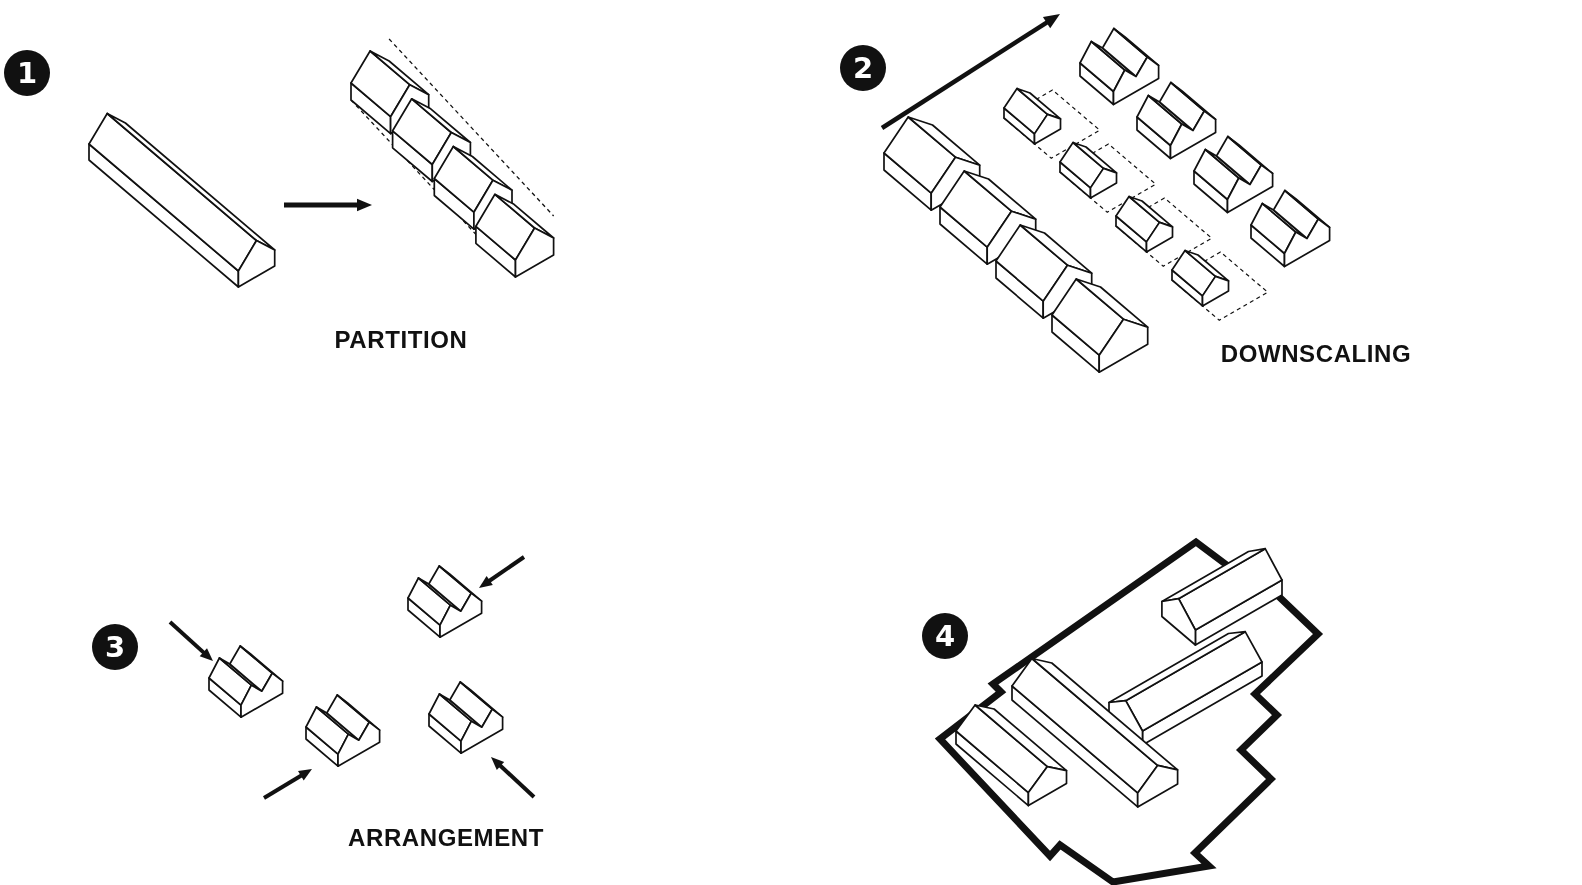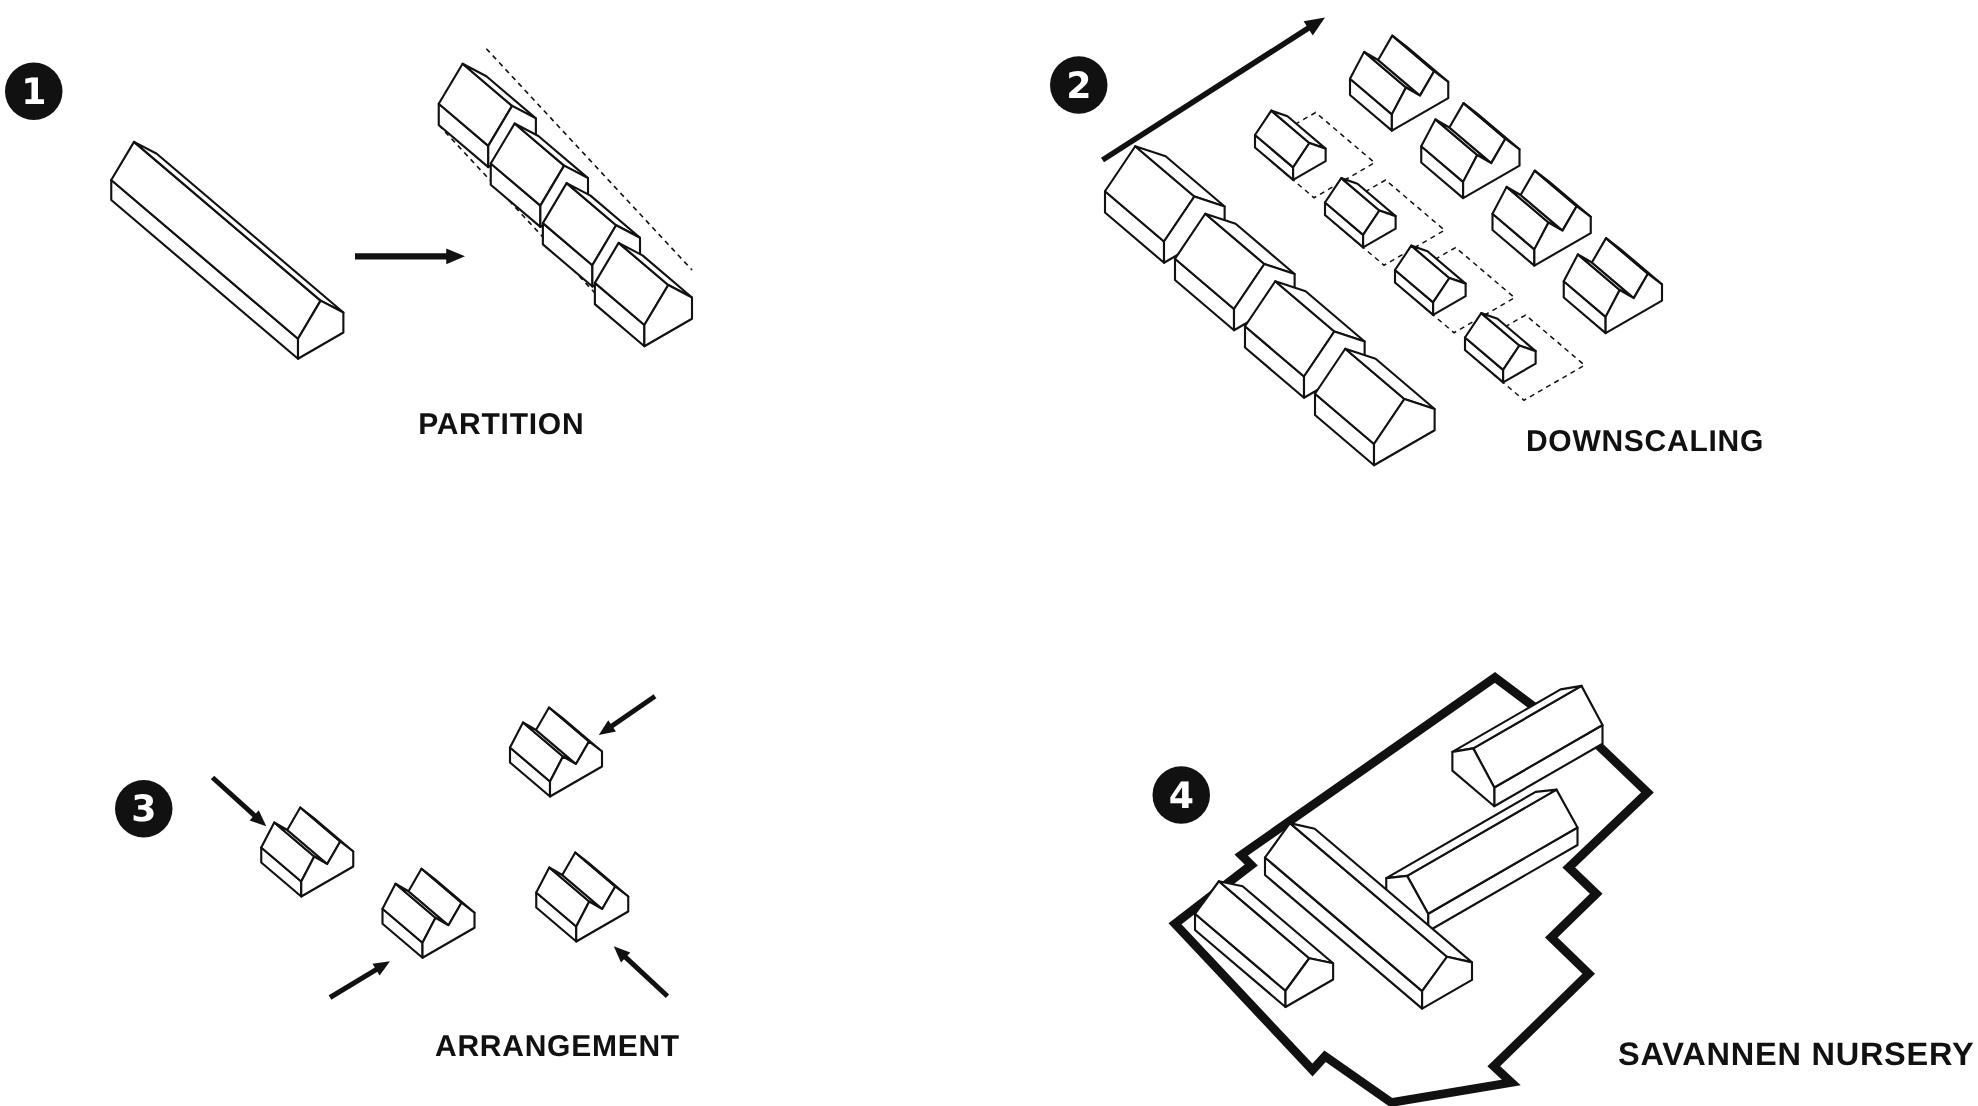--- a/index.html
+++ b/index.html
@@ -218,14 +218,13 @@
   <div class="badge" style="left:92px;top:624px;">
     <span>3</span>
   </div>
   <div class="badge" style="left:922px;top:613px;">
     <span>4</span>
   </div>
 
   <div class="lbl" style="left:401px;top:326px;">PARTITION</div>
   <div class="lbl" style="left:1316px;top:340px;">DOWNSCALING</div>
   <div class="lbl" style="left:446px;top:824px;">ARRANGEMENT</div>
-  <div class="lbl big" style="left:1437px;top:828px;">SAVANNEN NURSERY</div>
 </div>
 
 </body></html>

